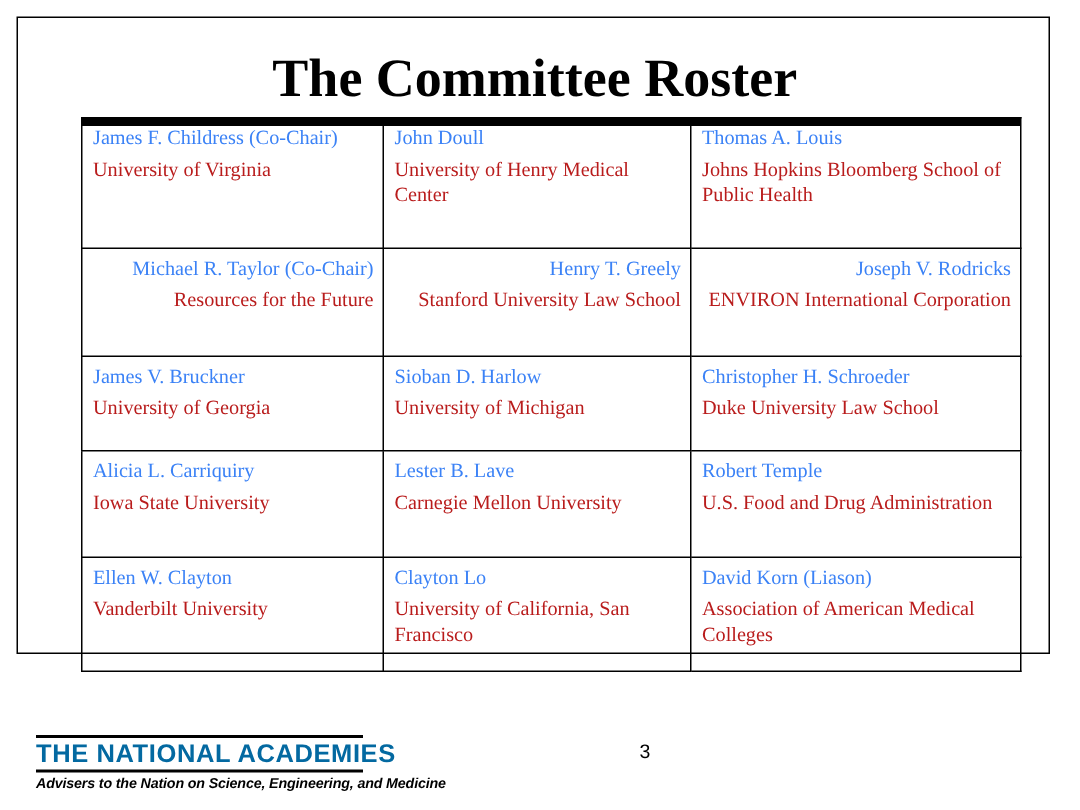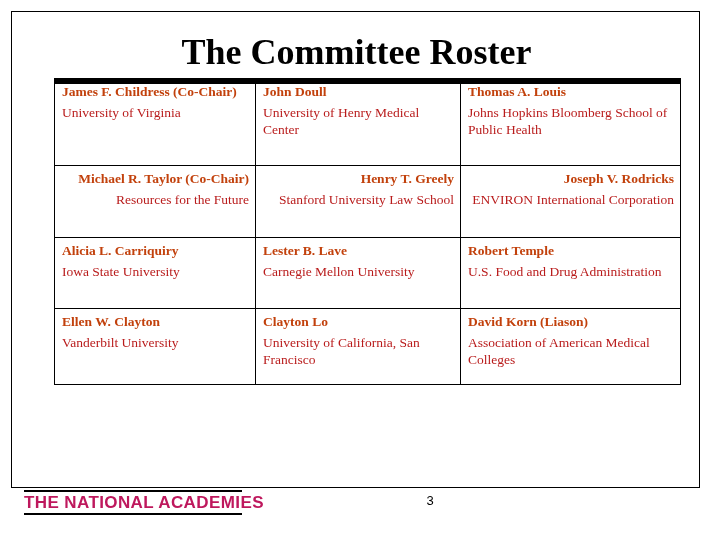--- a/index.html
+++ b/index.html
@@ -15,21 +15,21 @@
     overflow: hidden;
     position: relative;
   }
 
   
   #slide-frame {
     position: absolute;
     left: 11px;
     top: 11px;
     width: 689px;
-    height: 477px;
+    height: 425px;
     border: 1px solid #000000;
     box-sizing: border-box;
     background: #ffffff;
   }
 
   
   #slide-title {
     position: absolute;
     left: 0;
     top: 19px;
@@ -70,24 +70,24 @@
     box-sizing: border-box;
     pointer-events: none;
   }
 
   .col-1 { width: 201px; }
   .col-2 { width: 205px; }
   .col-3 { width: 220px; }
 
   .member-name {
     display: block;
-    font-weight: bold;
+    font-weight: normal;
     font-size: 13.5px;
     line-height: 16px;
-    color: #c2410c;
+    color: #3b82f6;
     margin: 0 0 4px 0;
   }
   .member-affil {
     display: block;
     font-weight: normal;
     font-size: 13.5px;
     line-height: 17px;
     color: #b91c1c;
     margin: 0;
   }
@@ -113,21 +113,21 @@
     height: 2px;
     background: #000000;
     margin: 0 0 1px 0;
   }
   #logo-title {
     font-family: "Liberation Sans", "DejaVu Sans", sans-serif;
     font-weight: bold;
     font-size: 17px;
     line-height: 19px;
     letter-spacing: 0.4px;
-    color: #be185d;
+    color: #0369a1;
     white-space: nowrap;
   }
   #logo-rule-bottom {
     width: 218px;
     height: 2px;
     background: #000000;
     margin: 1px 0 2px 0;
   }
   #logo-tagline {
     font-family: "Liberation Sans", "DejaVu Sans", sans-serif;
@@ -184,20 +184,34 @@
         <td class="col-2">
           <span class="member-name">Henry T. Greely</span>
           <span class="member-affil">Stanford University Law School</span>
         </td>
         <td class="col-3">
           <span class="member-name">Joseph V. Rodricks</span>
           <span class="member-affil">ENVIRON International Corporation</span>
         </td>
       </tr>
 
+      <tr class="roster-row r2">
+        <td class="col-1">
+          <span class="member-name">James V. Bruckner</span>
+          <span class="member-affil">University of Georgia</span>
+        </td>
+        <td class="col-2">
+          <span class="member-name">Sioban D. Harlow</span>
+          <span class="member-affil">University of Michigan</span>
+        </td>
+        <td class="col-3">
+          <span class="member-name">Christopher H. Schroeder</span>
+          <span class="member-affil">Duke University Law School</span>
+        </td>
+      </tr>
 
       <tr class="roster-row r3">
         <td class="col-1">
           <span class="member-name">Alicia L. Carriquiry</span>
           <span class="member-affil">Iowa State University</span>
         </td>
         <td class="col-2">
           <span class="member-name">Lester B. Lave</span>
           <span class="member-affil">Carnegie Mellon University</span>
         </td>
@@ -225,15 +239,16 @@
   </table>
 
   <div id="roster-wrap"></div>
 
 </div>
 
 <div id="footer-logo">
   <div id="logo-rule-top"></div>
   <div id="logo-title">THE NATIONAL ACADEMIES</div>
   <div id="logo-rule-bottom"></div>
+  <div id="logo-tagline">Advisers to the Nation on Science, Engineering, and Medicine</div>
 </div>
 
 <div id="page-number">3</div>
 
 </body></html>

